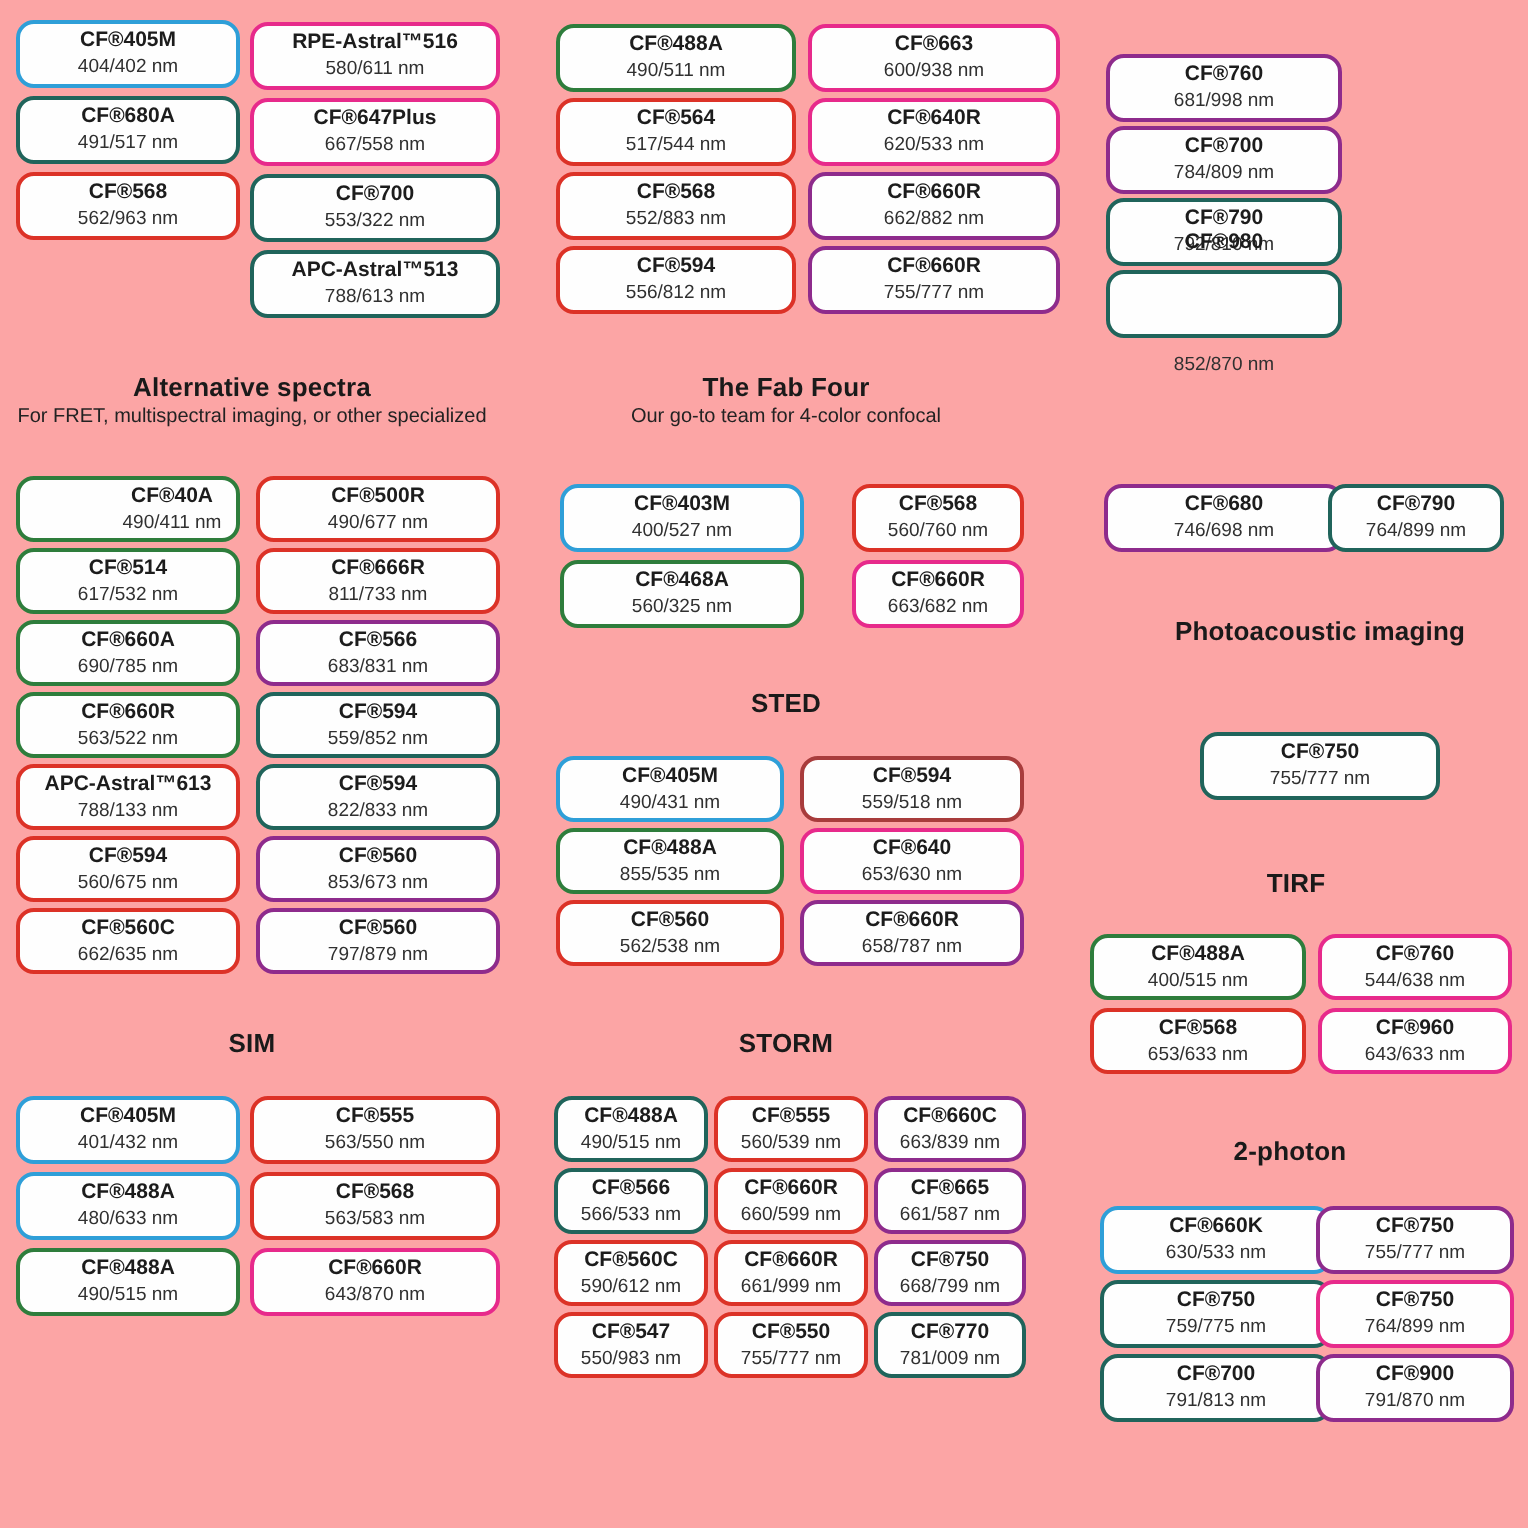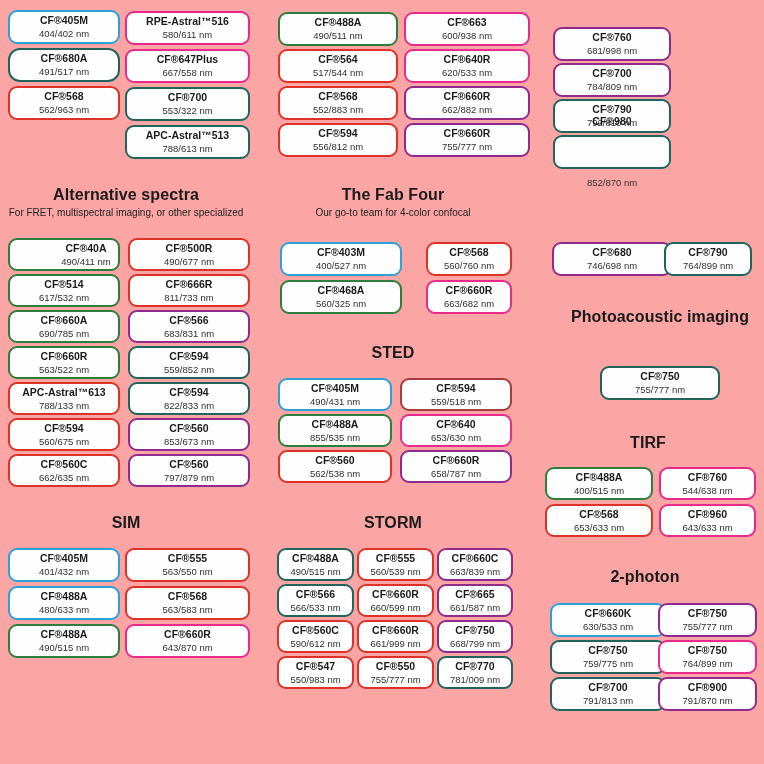--- a/index.html
+++ b/index.html
@@ -2,21 +2,21 @@
 <html><head>
 <meta charset="utf-8">
 <style>
   html,body{margin:0;padding:0;background:#ffffff;}
   .canvas{
     position:relative;width:764px;height:764px;background:#fca5a5;
     font-family:"Liberation Sans",sans-serif;overflow:hidden;
   }
   .section{position:absolute;}
   .sec-title{
-    position:relative;text-align:center;font-weight:bold;font-size:16px;
+    position:relative;text-align:center;font-weight:bold;font-size:13px;
     color:#1a1a1a;line-height:1.18;letter-spacing:0.1px;
   }
   .sec-sub{
     position:relative;text-align:center;font-size:10px;color:#222;
     margin-top:2px;white-space:nowrap;
   }
   .col{position:absolute;display:flex;flex-direction:column;}
   .dye-box{
     background:#fefefe;border:2px solid #888;border-radius:9px;
     display:flex;flex-direction:column;align-items:center;justify-content:center;
@@ -32,21 +32,21 @@
 </head>
 <body>
 
 <div class="canvas" id="chart-root">
     <div class="section" style="left: 8px; top: 10px; width: 112px;">
       <div class="col" style="left: 0px; top: 0px; width: 112px; row-gap: 4px;">
         <div class="dye-box" style="height: 34px; border-color: rgb(47, 159, 216);">
           <div class="dye-name">CF®405M</div>
           <div class="dye-value">404/402 nm</div>
         </div>
-        <div class="dye-box" style="height: 34px; border-color: rgb(32, 100, 91); border-radius: 12px;">
+        <div class="dye-box" style="height: 34px; border-color: rgb(32, 100, 91);">
           <div class="dye-name">CF®680A</div>
           <div class="dye-value">491/517 nm</div>
         </div>
         <div class="dye-box" style="height: 34px; border-color: rgb(220, 50, 39);">
           <div class="dye-name">CF®568</div>
           <div class="dye-value">562/963 nm</div>
         </div>
       </div>
     </div>
     <div class="section" style="left: 125px; top: 11px; width: 125px;">

